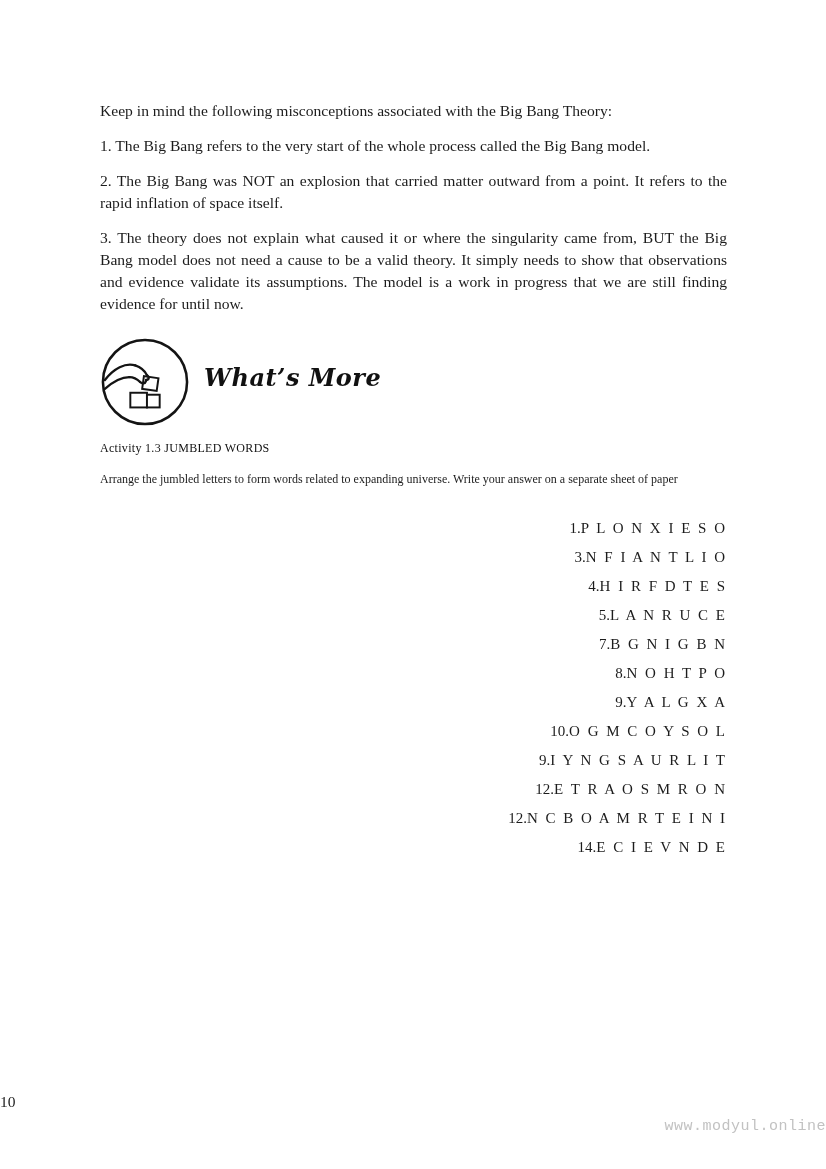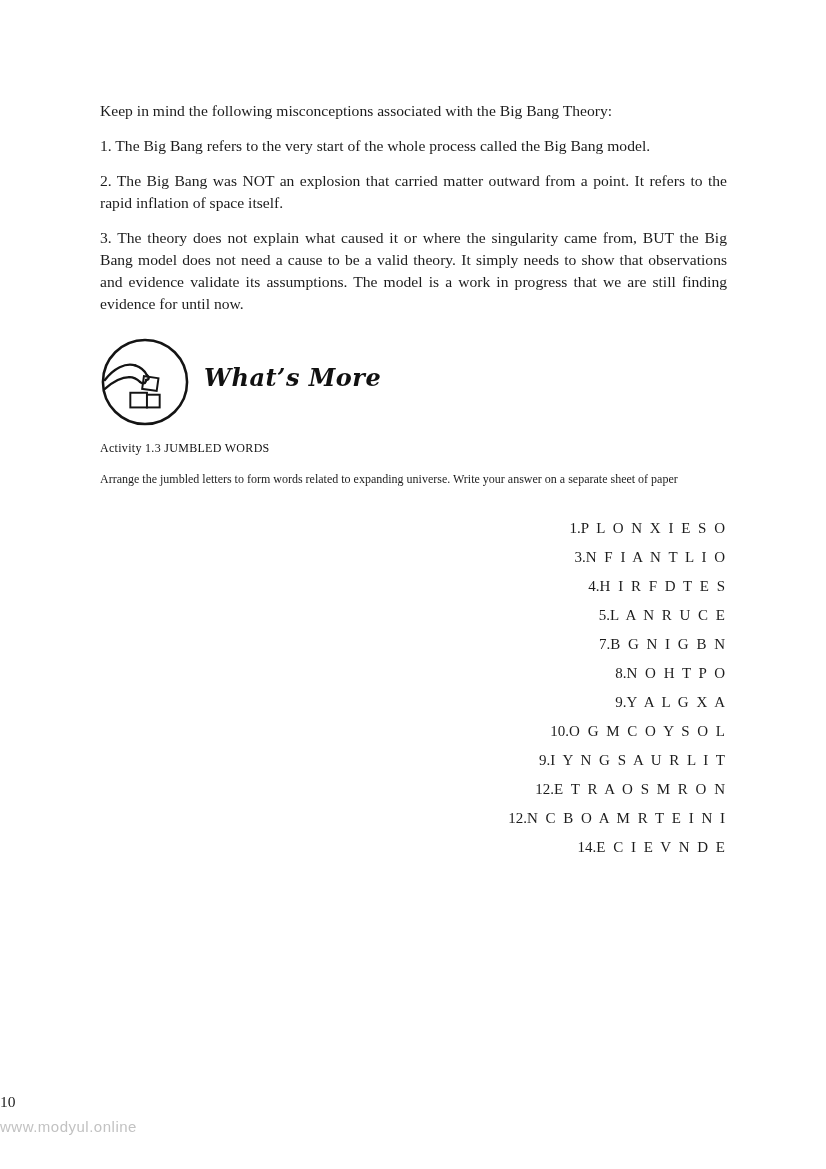--- a/index.html
+++ b/index.html
@@ -79,22 +79,22 @@
     position: absolute;
     left: 0; right: 0;
     top: 1093px;
     font-size: 15.5px;
     color: #222;
   }
   .watermark {
     position: absolute;
     left: 0; right: 0;
     top: 1118px;
-    text-align: left;
-    font-family: Liberation Sans, sans-serif;
+    text-align: right;
+    font-family: Liberation Mono, monospace;
     font-size: 15px;
     color: #c2c2c2;
     letter-spacing: 0.5px;
   }
 </style>
 </head>
 <body>
 
 <div class="page">
   <div class="content">

